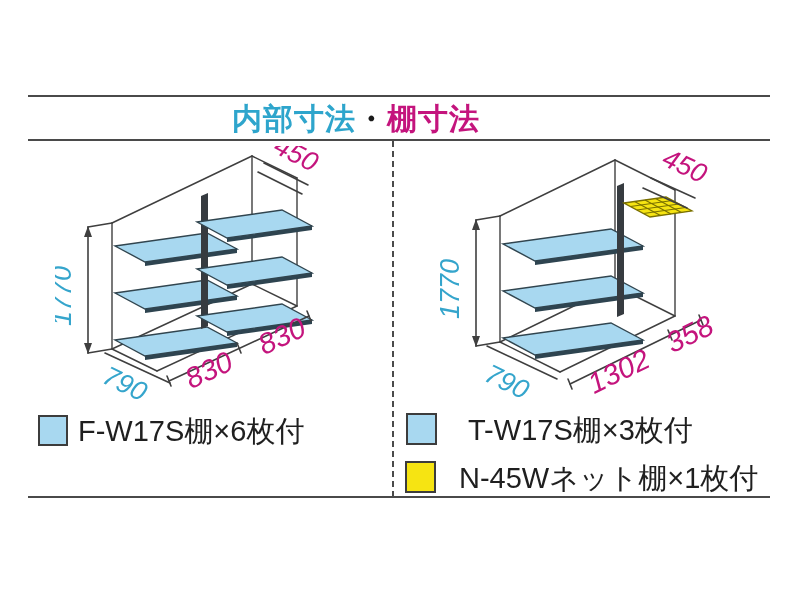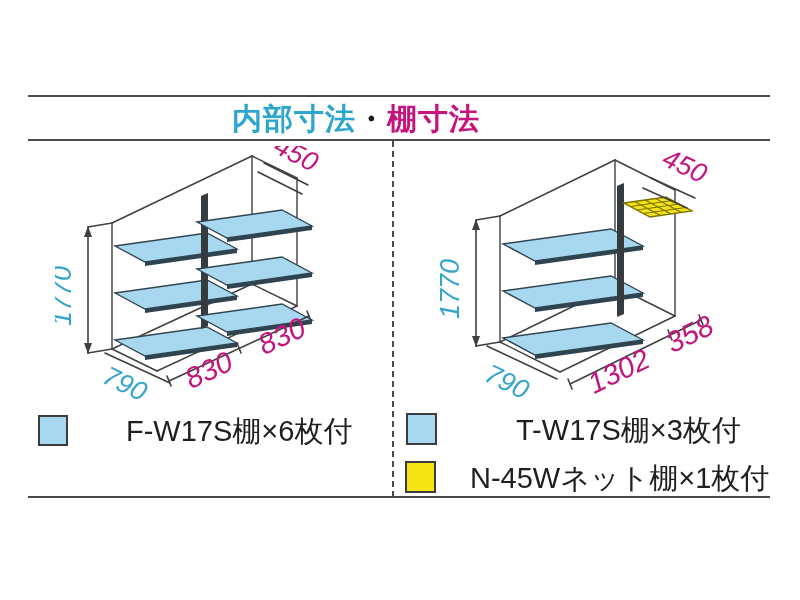--- a/index.html
+++ b/index.html
@@ -8,21 +8,21 @@
     font-family:"Liberation Sans","DejaVu Sans",sans-serif;overflow:hidden;
   }
   .abs{position:absolute;}
   .hline{height:0;border-top:2px solid #4a4a4a;}
   .title-band{
     left:0;top:99px;width:712px;text-align:center;
     font-size:30px;font-weight:bold;letter-spacing:1px;
   }
   .vdash{width:0;border-left:2px dashed #4a4a4a;}
   .swatch{box-sizing:border-box;border:2px solid #3c3c3c;}
-  .legend-label{font-size:29px;color:#1f1f1f;line-height:34px;white-space:nowrap;margin-left:48px;}
+  .legend-label{font-size:29px;color:#1f1f1f;line-height:34px;white-space:nowrap;}
   svg text{font-family:"Liberation Sans","DejaVu Sans",sans-serif;font-style:italic;font-weight:500;}
   .wire{stroke:#3f3f3f;stroke-width:1.4;fill:none;stroke-linecap:round;}
   .dimline{stroke:#3f3f3f;stroke-width:1.6;fill:none;stroke-linecap:round;}
   .shelf{stroke:#31454f;stroke-width:1.4;}
   .thick{stroke:none;}
   .netgrid{stroke:#7a7000;stroke-width:1.1;}
 </style>
 </head>
 <body>
 
@@ -148,15 +148,15 @@
   <text x="269" y="197" font-size="29" fill="#c4147d" text-anchor="middle" transform="rotate(-26 269 197)">358</text>
 </svg>
 
 <div class="abs swatch" style="left:38px;top:415px;width:30px;height:31px;background:#a8d8f0;"></div>
 <div class="abs legend-label" style="left:78px;top:414px;">F-W17S棚×6枚付</div>
 
 <div class="abs swatch" style="left:406px;top:413px;width:31px;height:32px;background:#a8d8f0;"></div>
 <div class="abs legend-label" style="left:468px;top:413px;">T-W17S棚×3枚付</div>
 
 <div class="abs swatch" style="left:405px;top:461px;width:31px;height:32px;background:#f6e412;"></div>
-<div class="abs legend-label" style="left:422px;top:461px;">N-45Wネット棚×1枚付</div>
+<div class="abs legend-label" style="left:459px;top:461px;">N-45Wネット棚×1枚付</div>
 
 <div class="abs hline" style="left:28px;top:496px;width:742px;"></div>
 
 </body></html>

